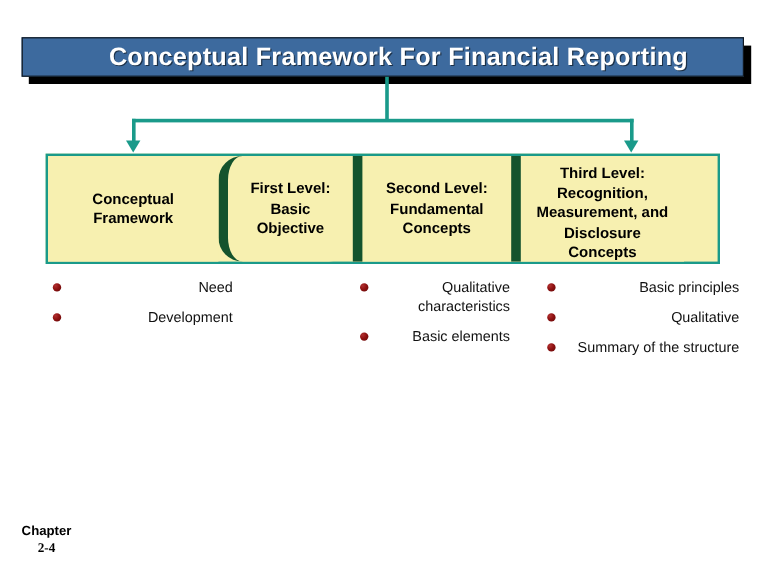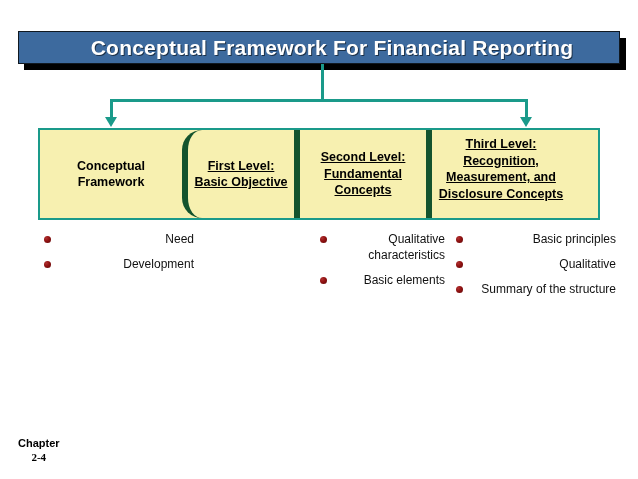--- a/index.html
+++ b/index.html
@@ -106,35 +106,35 @@
     display: flex;
     align-items: center;
     justify-content: center;
     text-align: center;
     padding: 2px 6px;
     color: #000000;
     font-size: 12.5px;
     font-weight: bold;
     line-height: 1.32;
   }
-  .fw-box + .fw-box { border-left: 6px solid #14532d; text-decoration: underline; }
+  .fw-box + .fw-box { border-left: 8px solid #14532d; }
   #fw-box-0 { width: 142px; }
   #fw-box-1 { width: 112px; border-radius: 20px; }
   #fw-box-2 { width: 132px; }
   #fw-box-3 { width: 144px; align-items: flex-start; padding-top: 6px; }
 
   
   .bullet-col {
     position: absolute;
     color: #111111;
     font-size: 12px;
     text-align: right;
   }
   #bcol-0 { left: 44px;  top: 232px; width: 150px; }
-  #bcol-1 { left: 320px; top: 232px; width: 125px; }
+  #bcol-1 { left: 300px; top: 232px; width: 125px; }
   #bcol-2 { left: 456px; top: 232px; width: 160px; }
 
   .bullet-item {
     display: flex;
     align-items: flex-start;
     margin-bottom: 9px;
     line-height: 1.32;
   }
   .bullet-dot {
     flex: 0 0 auto;

